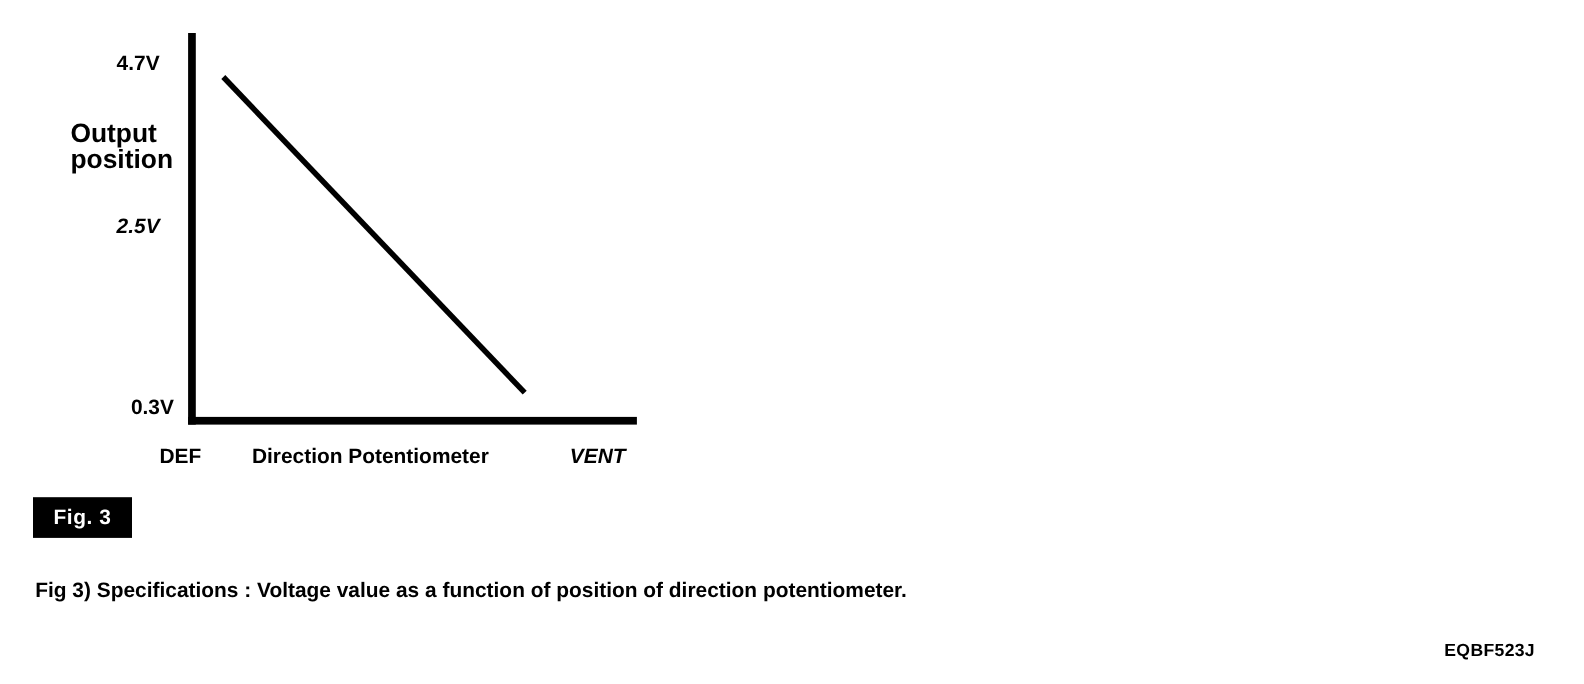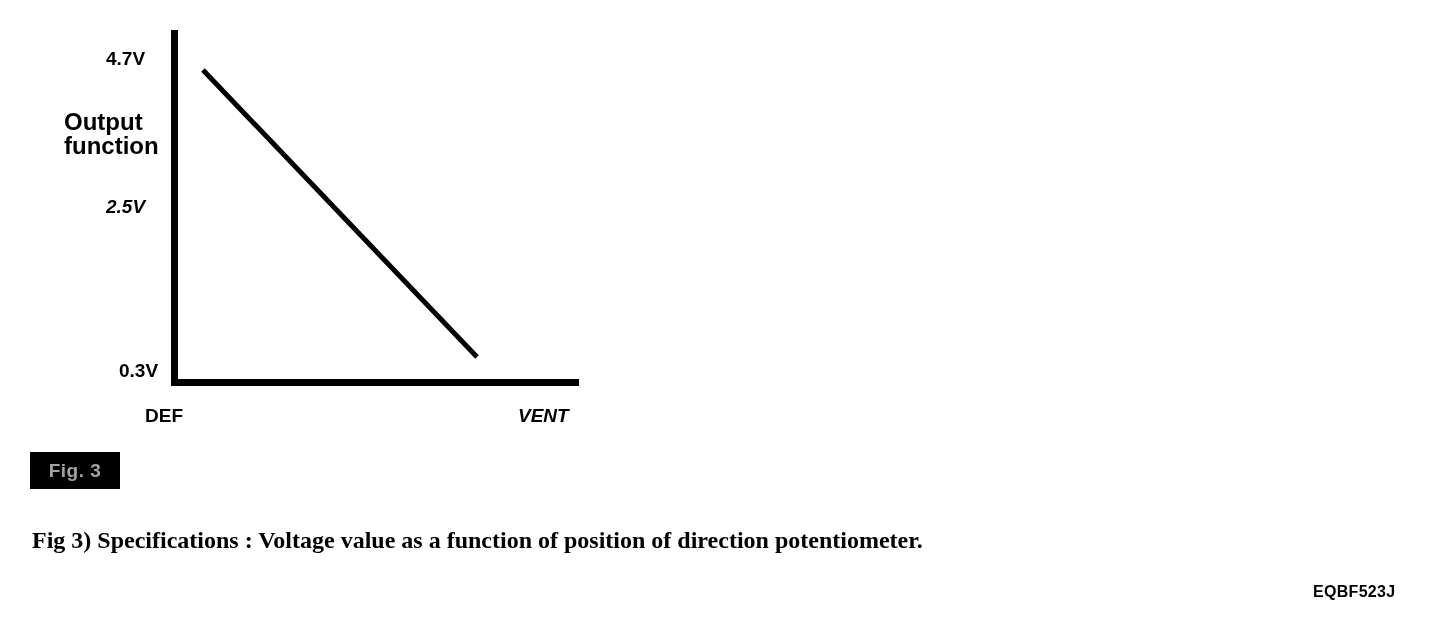--- a/index.html
+++ b/index.html
@@ -61,38 +61,38 @@
   #label-vent  { left: 518px; top: 405px; font-style: italic; }
 
   
   #fig-badge {
     position: absolute;
     left: 30px;
     top: 452px;
     width: 90px;
     height: 37px;
     background: #000000;
-    color: #a3a3a3;
+    color: #ffffff;
     font-family: "Liberation Sans", sans-serif;
     font-weight: 700;
     font-size: 19px;
     display: flex;
     align-items: center;
     justify-content: center;
     letter-spacing: 0.5px;
   }
 
   
   #caption {
     position: absolute;
     left: 32px;
     top: 527px;
-    font-family: Liberation Serif, serif;
+    font-family: Liberation Sans, sans-serif;
     font-weight: 700;
-    font-size: 24px;
+    font-size: 19px;
     white-space: nowrap;
   }
 
   
   #corner-code {
     position: absolute;
     left: 1313px;
     top: 583px;
     font-family: "Liberation Sans", sans-serif;
     font-weight: 700;
@@ -116,25 +116,26 @@
   </svg>
 
   <div class="axis-text" id="label-47">4.7V</div>
 
   <div class="axis-text" id="label-25">2.5V</div>
 
   <div class="axis-text" id="label-03">0.3V</div>
 
   <div id="axis-title">
     <div>Output</div>
-    <div>function</div>
+    <div>position</div>
   </div>
 
   <div class="axis-text" id="label-def">DEF</div>
 
+  <div class="axis-text" id="label-dir">Direction Potentiometer</div>
 
   <div class="axis-text" id="label-vent">VENT</div>
 
 </div>
 
 <div id="fig-badge">Fig. 3</div>
 
 <div id="caption">Fig 3) Specifications : Voltage value as a function of position of direction potentiometer.</div>
 
 <div id="corner-code">EQBF523J</div>

